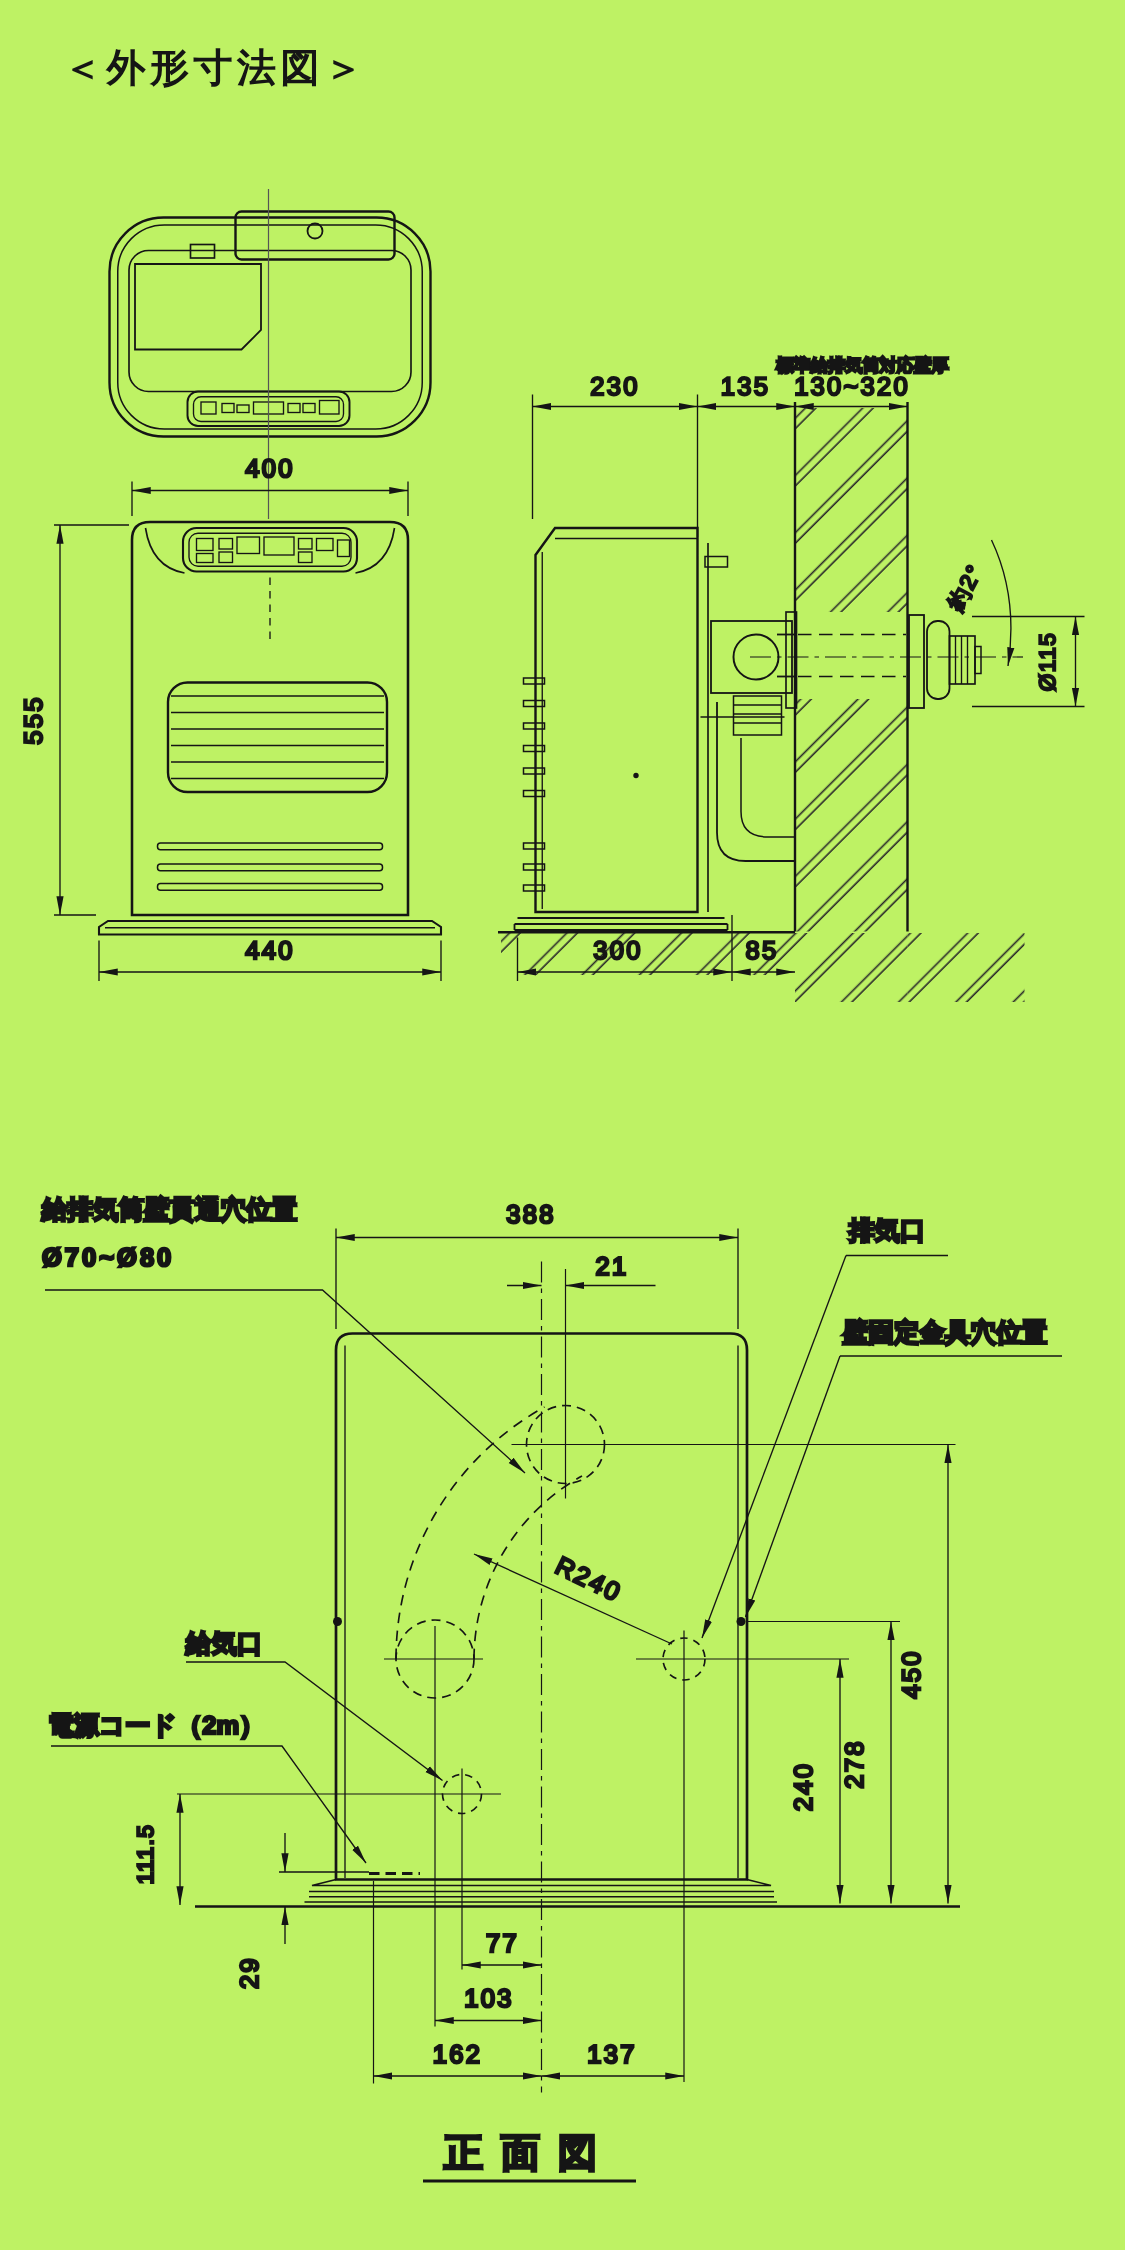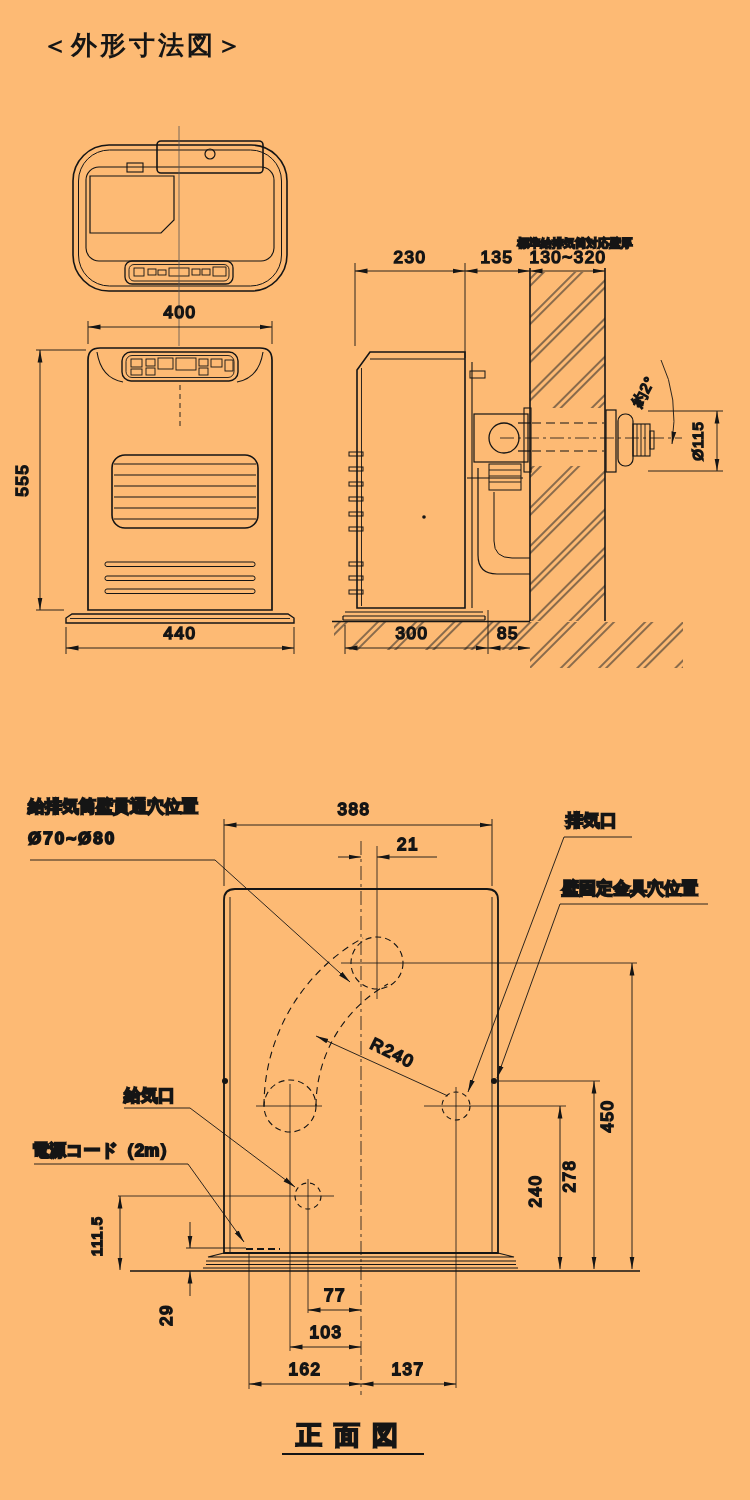--- a/index.html
+++ b/index.html
@@ -1,16 +1,16 @@
 <!DOCTYPE html>
 <html><head>
 <meta charset="utf-8">
 <style>
   html,body{margin:0;padding:0;background:#ffffff;}
-  #canvas{position:relative;width:750px;height:1500px;background:#fdba74;overflow:hidden;}
+  #canvas{position:relative;width:750px;height:1500px;background:#bef264;overflow:hidden;}
   svg{position:absolute;left:0;top:0;}
   text{fill:#151515;}
   .dim{font-family:"Liberation Sans",sans-serif;font-size:17px;letter-spacing:1.5px;font-weight:500;}
   .dimsm{font-family:"Liberation Sans",sans-serif;font-size:15px;letter-spacing:1px;font-weight:500;}
   .jp{font-family:"Liberation Sans",sans-serif;font-weight:700;font-size:17px;}
   .jpsm{font-family:"Liberation Sans",sans-serif;font-weight:700;font-size:11.5px;}
   .title{font-family:"Liberation Sans",sans-serif;font-weight:600;font-size:26px;letter-spacing:3px;}
   .caption{font-family:"Liberation Sans",sans-serif;font-weight:700;font-size:26px;letter-spacing:12px;}
 </style>
 </head>

